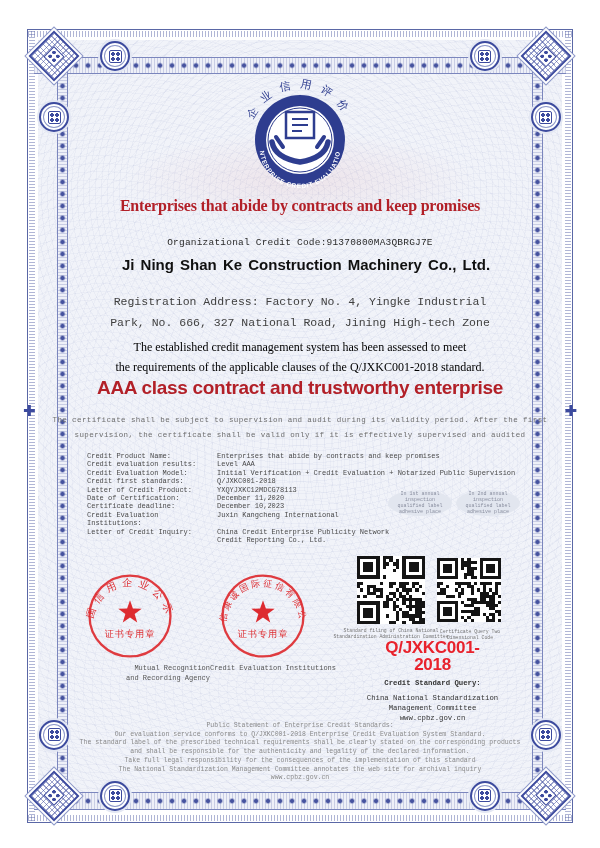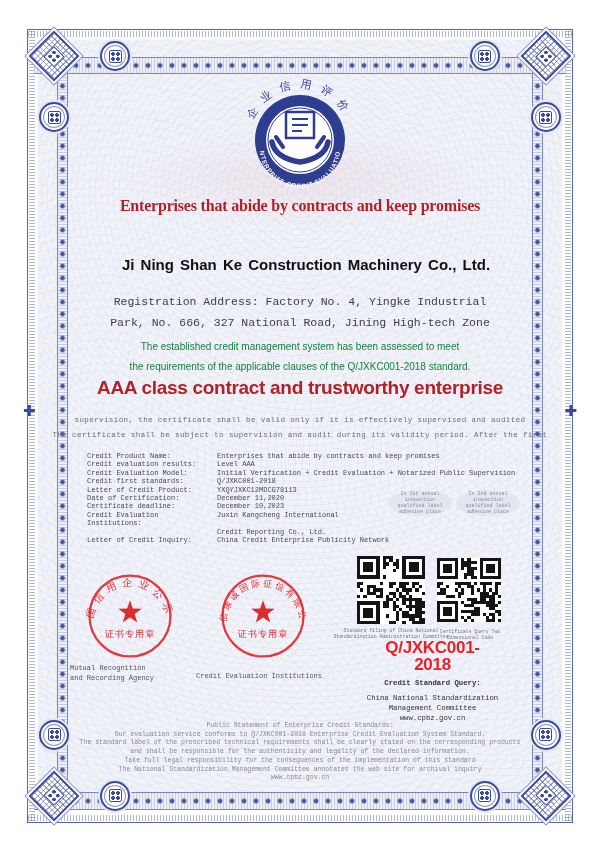--- a/index.html
+++ b/index.html
@@ -75,38 +75,38 @@
   
   .abs{position:absolute;}
   .ctr{left:0;right:0;text-align:center;}
   .badge{left:240px;top:76px;width:120px;height:120px;}
   .title{top:197px;font-family:"Liberation Serif",serif;font-weight:bold;
          font-size:16px;letter-spacing:-0.2px;color:#b22028;}
   .orgcode{top:237px;font-size:9.5px;color:#2b2b2b;letter-spacing:.2px;}
   .company{top:256px;font-family:"Liberation Sans",sans-serif;font-weight:bold;
            font-size:15px;color:#101010;word-spacing:2px;padding-left:12px;}
   .address{top:291px;font-size:11.5px;color:#3f3f3f;line-height:21px;}
-  .statement{top:337px;font-family:Liberation Sans, sans-serif;font-size:10px;
-             color:#15803d;line-height:20px;}
+  .statement{top:337px;font-family:Liberation Serif, serif;font-size:12px;
+             color:#000000;line-height:20px;}
   .grade{top:377px;font-family:Liberation Sans, sans-serif;font-weight:bold;
          font-size:19px;letter-spacing:-0.3px;color:#b22028;}
   .supervision{top:413px;font-size:7.5px;color:#6e6e6e;line-height:14.5px;letter-spacing:.4px;}
   .details{left:87px;top:452px;width:440px;font-size:7px;color:#4a4a4a;}
   .drow{display:flex;line-height:8.4px;}
   .dlabel{width:130px;flex:none;}
   .dvalue{white-space:pre;}
   .oval{top:490px;width:64px;height:26px;border-radius:50%;background:#e2e6ef;
         color:#8a8fa0;font-size:5px;line-height:6px;text-align:center;
         display:flex;flex-direction:column;justify-content:center;}
   .oval.o1{left:388px;} .oval.o2{left:456px;}
   .seal{top:572px;width:88px;height:88px;}
   .seal.s1{left:86px;} .seal.s2{left:219px;}
-  .seal-caption{top:664px;font-size:7px;line-height:9.5px;color:#555;text-align:left;}
+  .seal-caption{top:664px;font-size:7px;line-height:9.5px;color:#555;text-align:right;}
   .seal-caption.c1{left:70px;width:140px;}
-  .seal-caption.c2{left:196px;width:140px;margin-top:8px;}
+  .seal-caption.c2{left:196px;width:140px;}
   .qr{background:#fff;} .qr svg{display:block;width:100%;height:100%;}
   .qr.q1{left:357px;top:556px;width:68px;height:68px;}
   .qr.q2{left:437px;top:558px;width:64px;height:64px;}
   .qr-caption{font-size:4.8px;line-height:6.2px;color:#777;text-align:center;}
   .qr-caption.c1{left:330px;width:122px;top:628px;}
   .qr-caption.c2{left:430px;width:80px;top:629px;}
   .stdcode{left:355px;width:155px;top:640px;text-align:center;
     font-family:"Liberation Sans",sans-serif;font-weight:bold;
     font-size:17px;line-height:16.5px;color:#e8222c;letter-spacing:-0.3px;}
   .query{left:330px;width:205px;top:679px;text-align:center;font-size:7.3px;color:#333;}
@@ -167,33 +167,34 @@
     <rect x="46" y="36" width="28" height="26" fill="#ffffff" stroke="#2e3d8f" stroke-width="2.5"></rect>
     <path d="M52 43 H68 M52 49 H68 M52 55 H62" stroke="#2e3d8f" stroke-width="2" fill="none"></path>
     <path d="M32 66 Q35 82 60 86 Q85 82 88 66" stroke="#2e3d8f" stroke-width="5.5" fill="none" stroke-linecap="round"></path>
     <path d="M36 61 L43 71 M84 61 L77 71" stroke="#2e3d8f" stroke-width="4" fill="none" stroke-linecap="round"></path>
     <text font-size="6.3" font-weight="bold" fill="#ffffff" letter-spacing="0.8" font-family="Liberation Sans, sans-serif">
       <textPath href="#enArc" startOffset="50%" text-anchor="middle">ENTERPRISE CREDIT EVALUATION</textPath>
     </text>
   </svg>
 
   <div class="abs ctr title">Enterprises that abide by contracts and keep promises</div>
+  <div class="abs ctr orgcode"><span>Organizational Credit Code:</span><span>91370800MA3QBRGJ7E</span></div>
   <div class="abs ctr company">Ji Ning Shan Ke Construction Machinery Co., Ltd.</div>
   <div class="abs ctr address">
     <div>Registration Address: Factory No. 4, Yingke Industrial</div>
     <div>Park, No. 666, 327 National Road, Jining High-tech Zone</div>
   </div>
   <div class="abs ctr statement">
     <div>The established credit management system has been assessed to meet</div>
     <div>the requirements of the applicable clauses of the Q/JXKC001-2018 standard.</div>
   </div>
   <div class="abs ctr grade">AAA class contract and trustworthy enterprise</div>
   <div class="abs ctr supervision">
+    <div>The certificate shall be subject to supervision and audit during its validity period. After the first</div>
     <div>supervision, the certificate shall be valid only if it is effectively supervised and audited</div>
-    <div>The certificate shall be subject to supervision and audit during its validity period. After the first</div>
   </div>
 
   <div class="abs details">
       <div class="drow">
         <span class="dlabel">Credit Product Name:</span>
         <span class="dvalue">Enterprises that abide by contracts and keep promises</span>
       </div>
       <div class="drow">
         <span class="dlabel">Credit evaluation results:</span>
         <span class="dvalue">Level AAA</span>
@@ -216,26 +217,26 @@
       </div>
       <div class="drow">
         <span class="dlabel">Certificate deadline:</span>
         <span class="dvalue">December 10,2023</span>
       </div>
       <div class="drow">
         <span class="dlabel">Credit Evaluation Institutions:</span>
         <span class="dvalue">Juxin Kangcheng International</span>
       </div>
       <div class="drow">
+        <span class="dlabel">Letter of Credit Inquiry:</span>
+        <span class="dvalue">China Credit Enterprise Publicity Network</span>
+      </div>
+      <div class="drow">
         <span class="dlabel"></span>
         <span class="dvalue">Credit Reporting Co., Ltd.</span>
-      </div>
-      <div class="drow">
-        <span class="dlabel">Letter of Credit Inquiry:</span>
-        <span class="dvalue">China Credit Enterprise Publicity Network</span>
       </div>
     </div>
 
   <div class="abs oval o1">
     <div>In 1st annual inspection</div>
     <div>qualified label adhesive place</div>
   </div>
   <div class="abs oval o2">
     <div>In 2nd annual inspection</div>
     <div>qualified label adhesive place</div>

